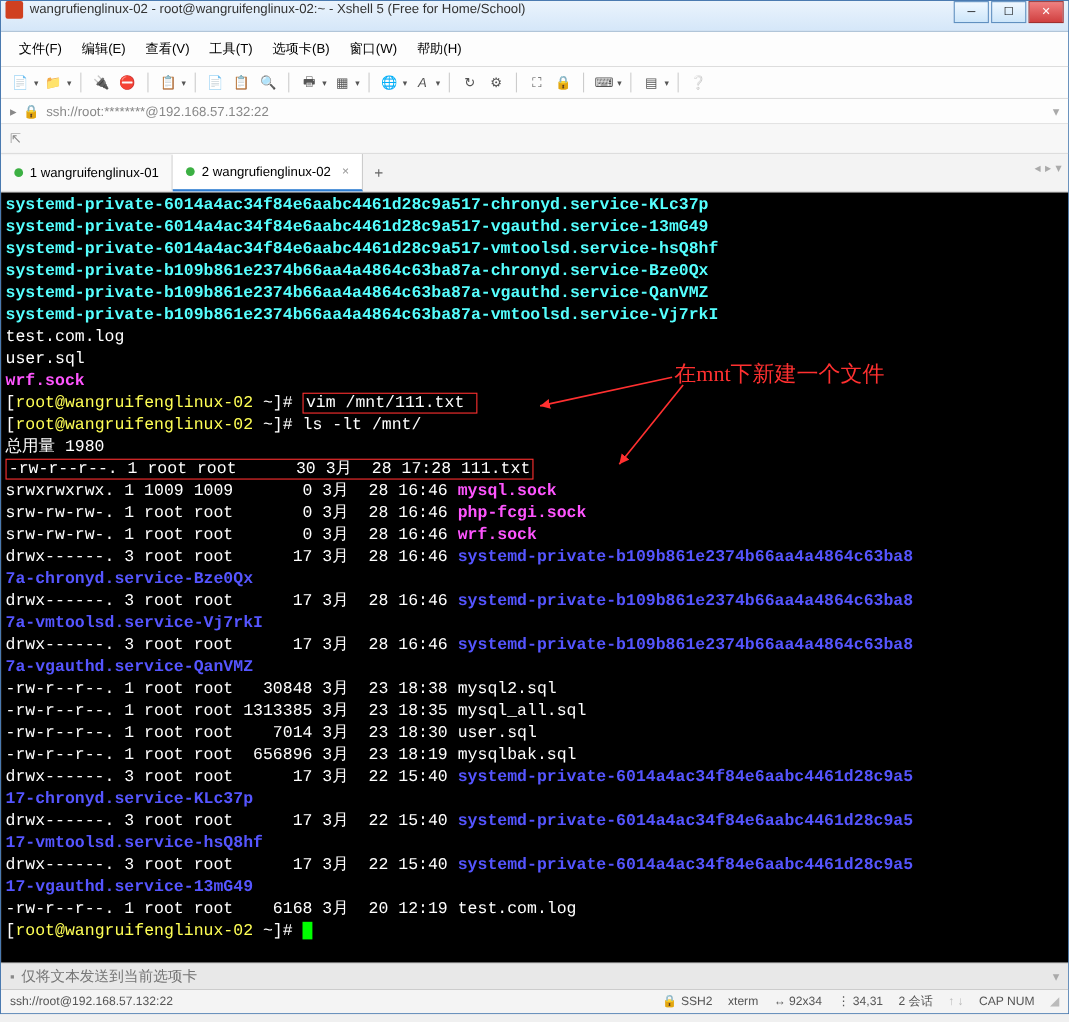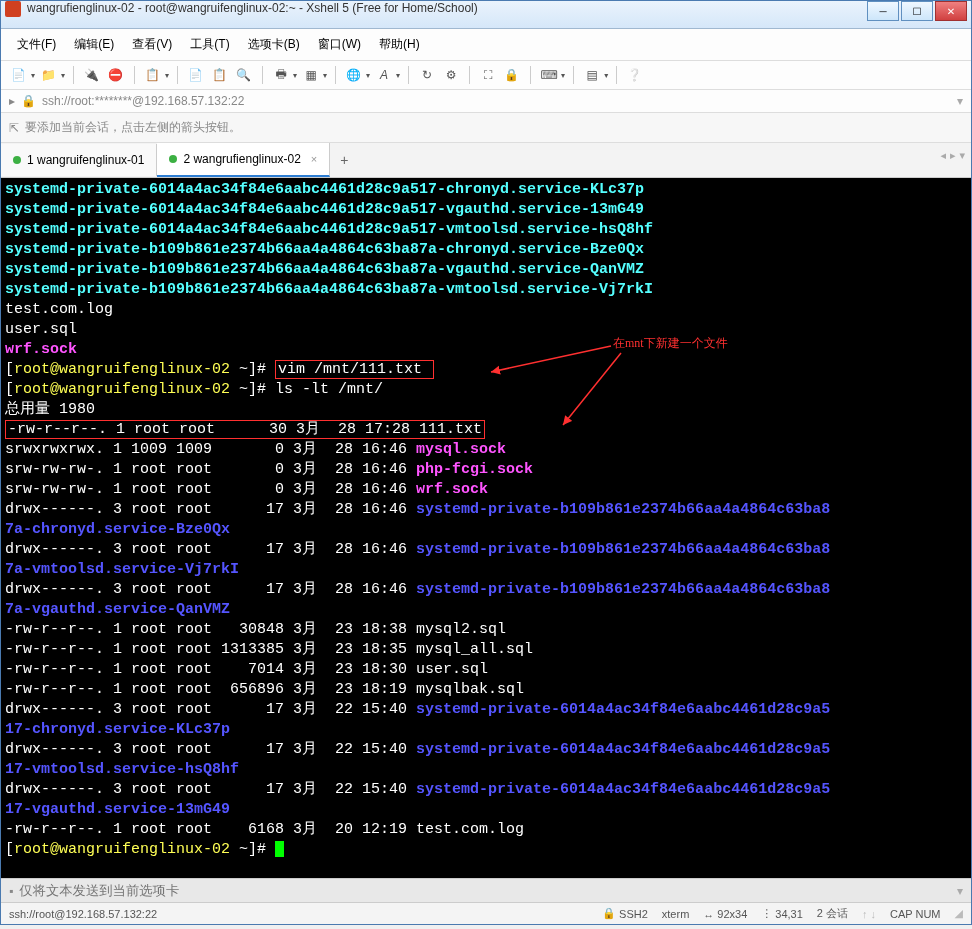--- a/index.html
+++ b/index.html
@@ -26,21 +26,21 @@
 .tab .dot { width: 8px; height: 8px; border-radius: 50%; }
 .tab .close-x { color: #999; font-size: 11px; margin-left: 4px; }
 .tab-add { padding: 4px 10px; cursor: pointer; color: #666; font-size: 14px; }
 .tab-nav { position: absolute; right: 6px; top: 6px; color: #aaa; font-size: 11px; display: flex; gap: 4px; }
 .terminal { background: #000; color: #fff; font-family: "Consolas","Courier New",monospace; font-size: 15px; line-height: 20px; padding: 2px 4px; white-space: pre; overflow: hidden; position: relative; height: 700px; }
 .c-cyan { color: #55ffff; font-weight: bold; }
 .c-mag { color: #ff55ff; font-weight: bold; }
 .c-yel { color: #ffff55; }
 .c-blue { color: #5555ff; font-weight: bold; }
 .box-red { border: 1px solid #ff3030; padding: 0 2px; }
-.annot { position: absolute; color: #ff3030; font-family: "SimSun", serif; font-size: 12px; }
+.annot { position: absolute; color: #ff3030; font-family: "SimSun", serif; font-size: 20px; }
 .arrow-svg { position: absolute; pointer-events: none; }
 .cursor-block { background: #00ff00; display: inline-block; width: 9px; height: 16px; vertical-align: middle; }
 .sendbar { display: flex; align-items: center; padding: 4px 8px; background: #e8e8e8; border-top: 1px solid #ccc; gap: 6px; color: #888; }
 .sendbar input { flex: 1; border: none; background: transparent; outline: none; }
 .statusbar { display: flex; align-items: center; padding: 3px 8px; background: #f4f4f4; border-top: 1px solid #ccc; font-size: 11px; color: #555; gap: 14px; }
 .statusbar .spacer { flex: 1; }
 .sb-item { display: flex; align-items: center; gap: 3px; }
 </style>
 </head>
 <body>
@@ -112,21 +112,20 @@
 
   <div class="addressbar">
     <span>▸</span>
     <span class="lock">🔒</span>
     <span>ssh://root:********@192.168.57.132:22</span>
     <span style="margin-left:auto;color:#aaa">▾</span>
   </div>
 
   <div class="hintbar">
     <span>⇱</span>
-    <span>要添加当前会话，点击左侧的箭头按钮。</span>
   </div>
 
   <div class="tabbar" id="tabbar">
     <div class="tab">
         <span class="dot" style="background:#3cb043"></span>
         <span>1 wangruifenglinux-01</span>
       </div>
       <div class="tab active">
         <span class="dot" style="background:#3cb043"></span>
         <span>2 wangrufienglinux-02</span>

